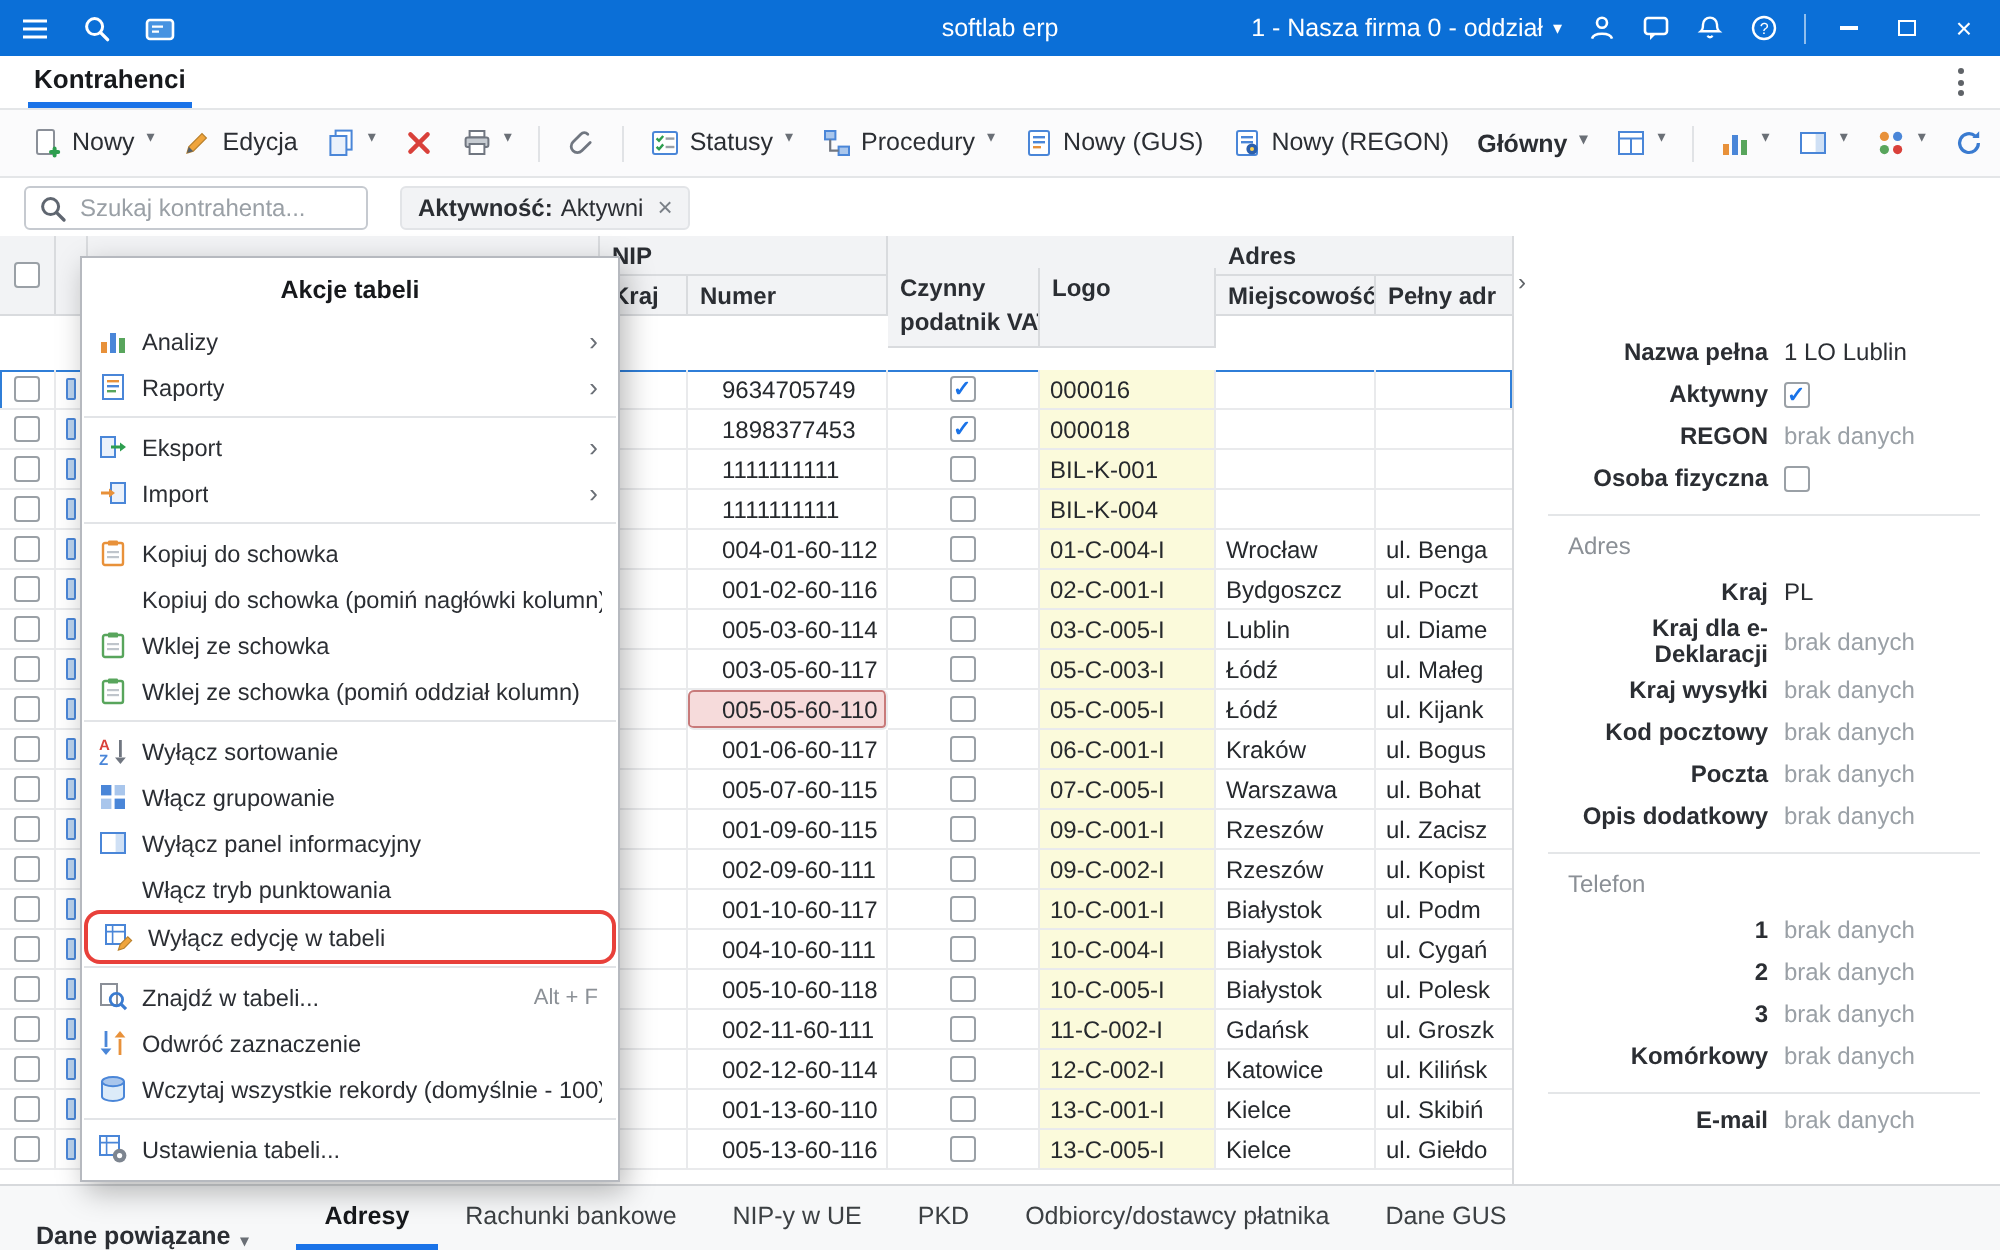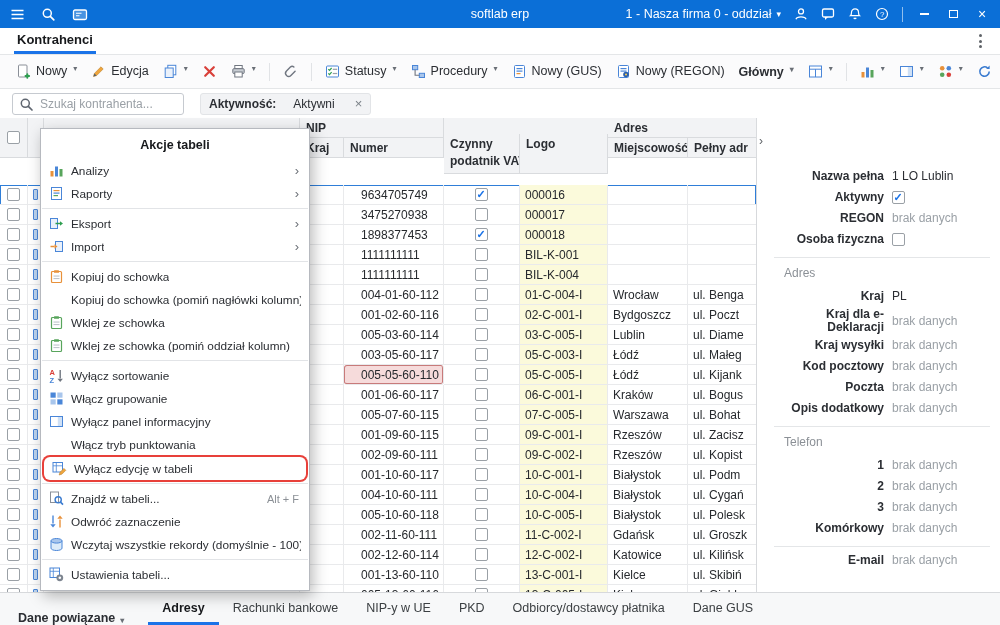--- a/index.html
+++ b/index.html
@@ -35,21 +35,21 @@
   .mi svg { display:block; }
   .tsep { width:1px; height:18px; background:#e1e3e6; margin:0 5px; display:inline-block; }
   .tb-spacer { flex:1; }
 
   
   .filterbar { height:29px; background:#fff; display:flex; align-items:center; padding:0 12px; gap:16px; }
   .search-box { position:relative; width:172px; height:22px; border:1px solid #c6cad0; border-radius:3px; display:flex; align-items:center; background:#fff; }
   .sb-ic { position:absolute; left:6px; top:3px; }
   .search-box input { border:0; outline:0; font-size:12px; margin-left:27px; width:138px; color:#333; font-family:"Liberation Sans", sans-serif; background:transparent; }
   .search-box input::placeholder { color:#9aa0a6; }
-  .chip { height:22px; background:#f2f3f5; border:1px solid #e2e4e7; border-radius:3px; display:flex; align-items:center; padding:0 8px; font-size:12px; color:#2b2e33; gap:17px; cursor:pointer; }
+  .chip { height:22px; background:#f2f3f5; border:1px solid #e2e4e7; border-radius:3px; display:flex; align-items:center; padding:0 8px; font-size:12px; color:#2b2e33; gap:4px; cursor:pointer; }
   .chip-x { color:#7a8087; font-size:13px; margin-left:3px; line-height:1; }
 
   
   .content { position:absolute; top:118px; left:0; right:0; bottom:33px; display:flex; }
   .table-area { width:757px; position:relative; border-right:1px solid #d7d9dc; background:#fff; flex:none; }
 
   .thead { position:relative; height:40px; background:#f2f3f5; }
   .hc { position:absolute; top:0; background:#f2f3f5; border-right:1px solid #d9dbde; border-bottom:1px solid #d9dbde; font-size:12px; font-weight:bold; color:#2b2e33; display:flex; align-items:center; padding:0 6px; overflow:hidden; white-space:nowrap; }
   .hc.two { flex-direction:column; align-items:flex-start; justify-content:flex-start; padding-top:2px; line-height:17px;margin-top:16px; }
 
@@ -400,37 +400,20 @@
           </div>
           <div class="trow">
             <div class="tc c-check">
               <span class="cb"></span>
             </div>
             <div class="tc c-icon">
               <span class="row-icon"></span>
             </div>
             <div class="tc c-name"></div>
             <div class="tc c-kraj"></div>
-            <div class="tc c-numer">3475270938</div>
-            <div class="tc c-vat">
-              <span class="cb"></span>
-            </div>
-            <div class="tc c-logo">000017</div>
-            <div class="tc c-city"></div>
-            <div class="tc c-addr"></div>
-          </div>
-          <div class="trow">
-            <div class="tc c-check">
-              <span class="cb"></span>
-            </div>
-            <div class="tc c-icon">
-              <span class="row-icon"></span>
-            </div>
-            <div class="tc c-name"></div>
-            <div class="tc c-kraj"></div>
             <div class="tc c-numer">1898377453</div>
             <div class="tc c-vat">
               <span class="cb checked"></span>
             </div>
             <div class="tc c-logo">000018</div>
             <div class="tc c-city"></div>
             <div class="tc c-addr"></div>
           </div>
           <div class="trow">
             <div class="tc c-check">

